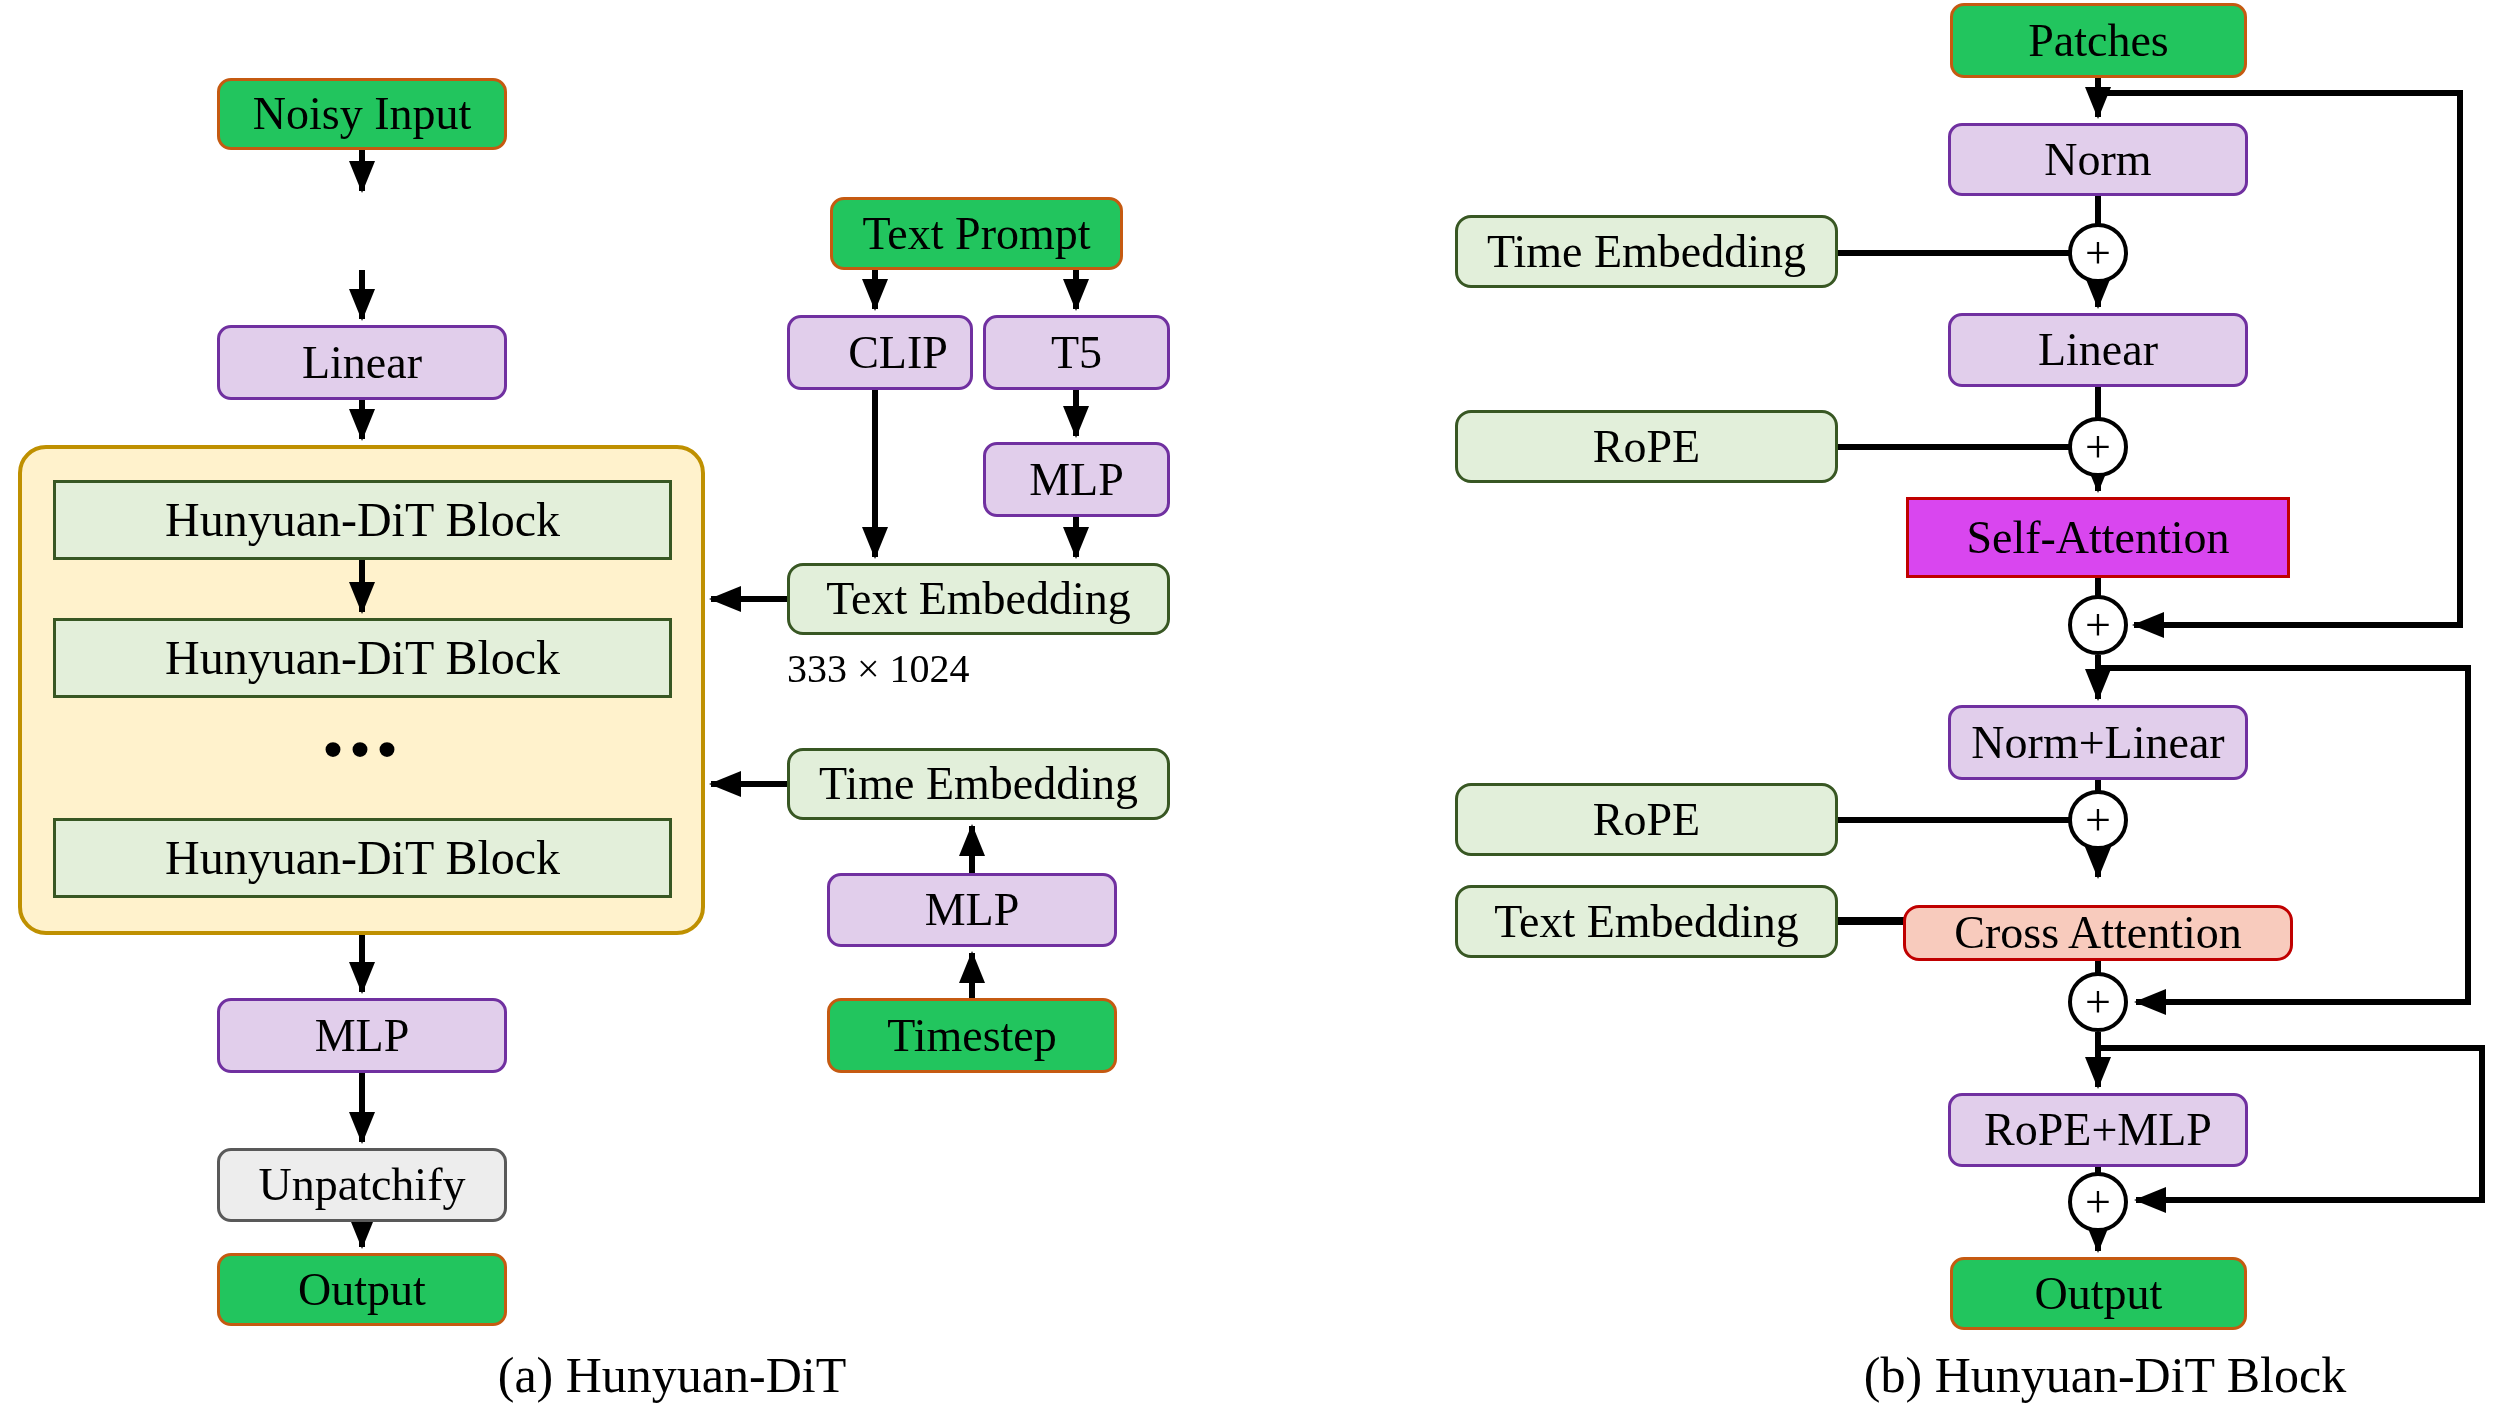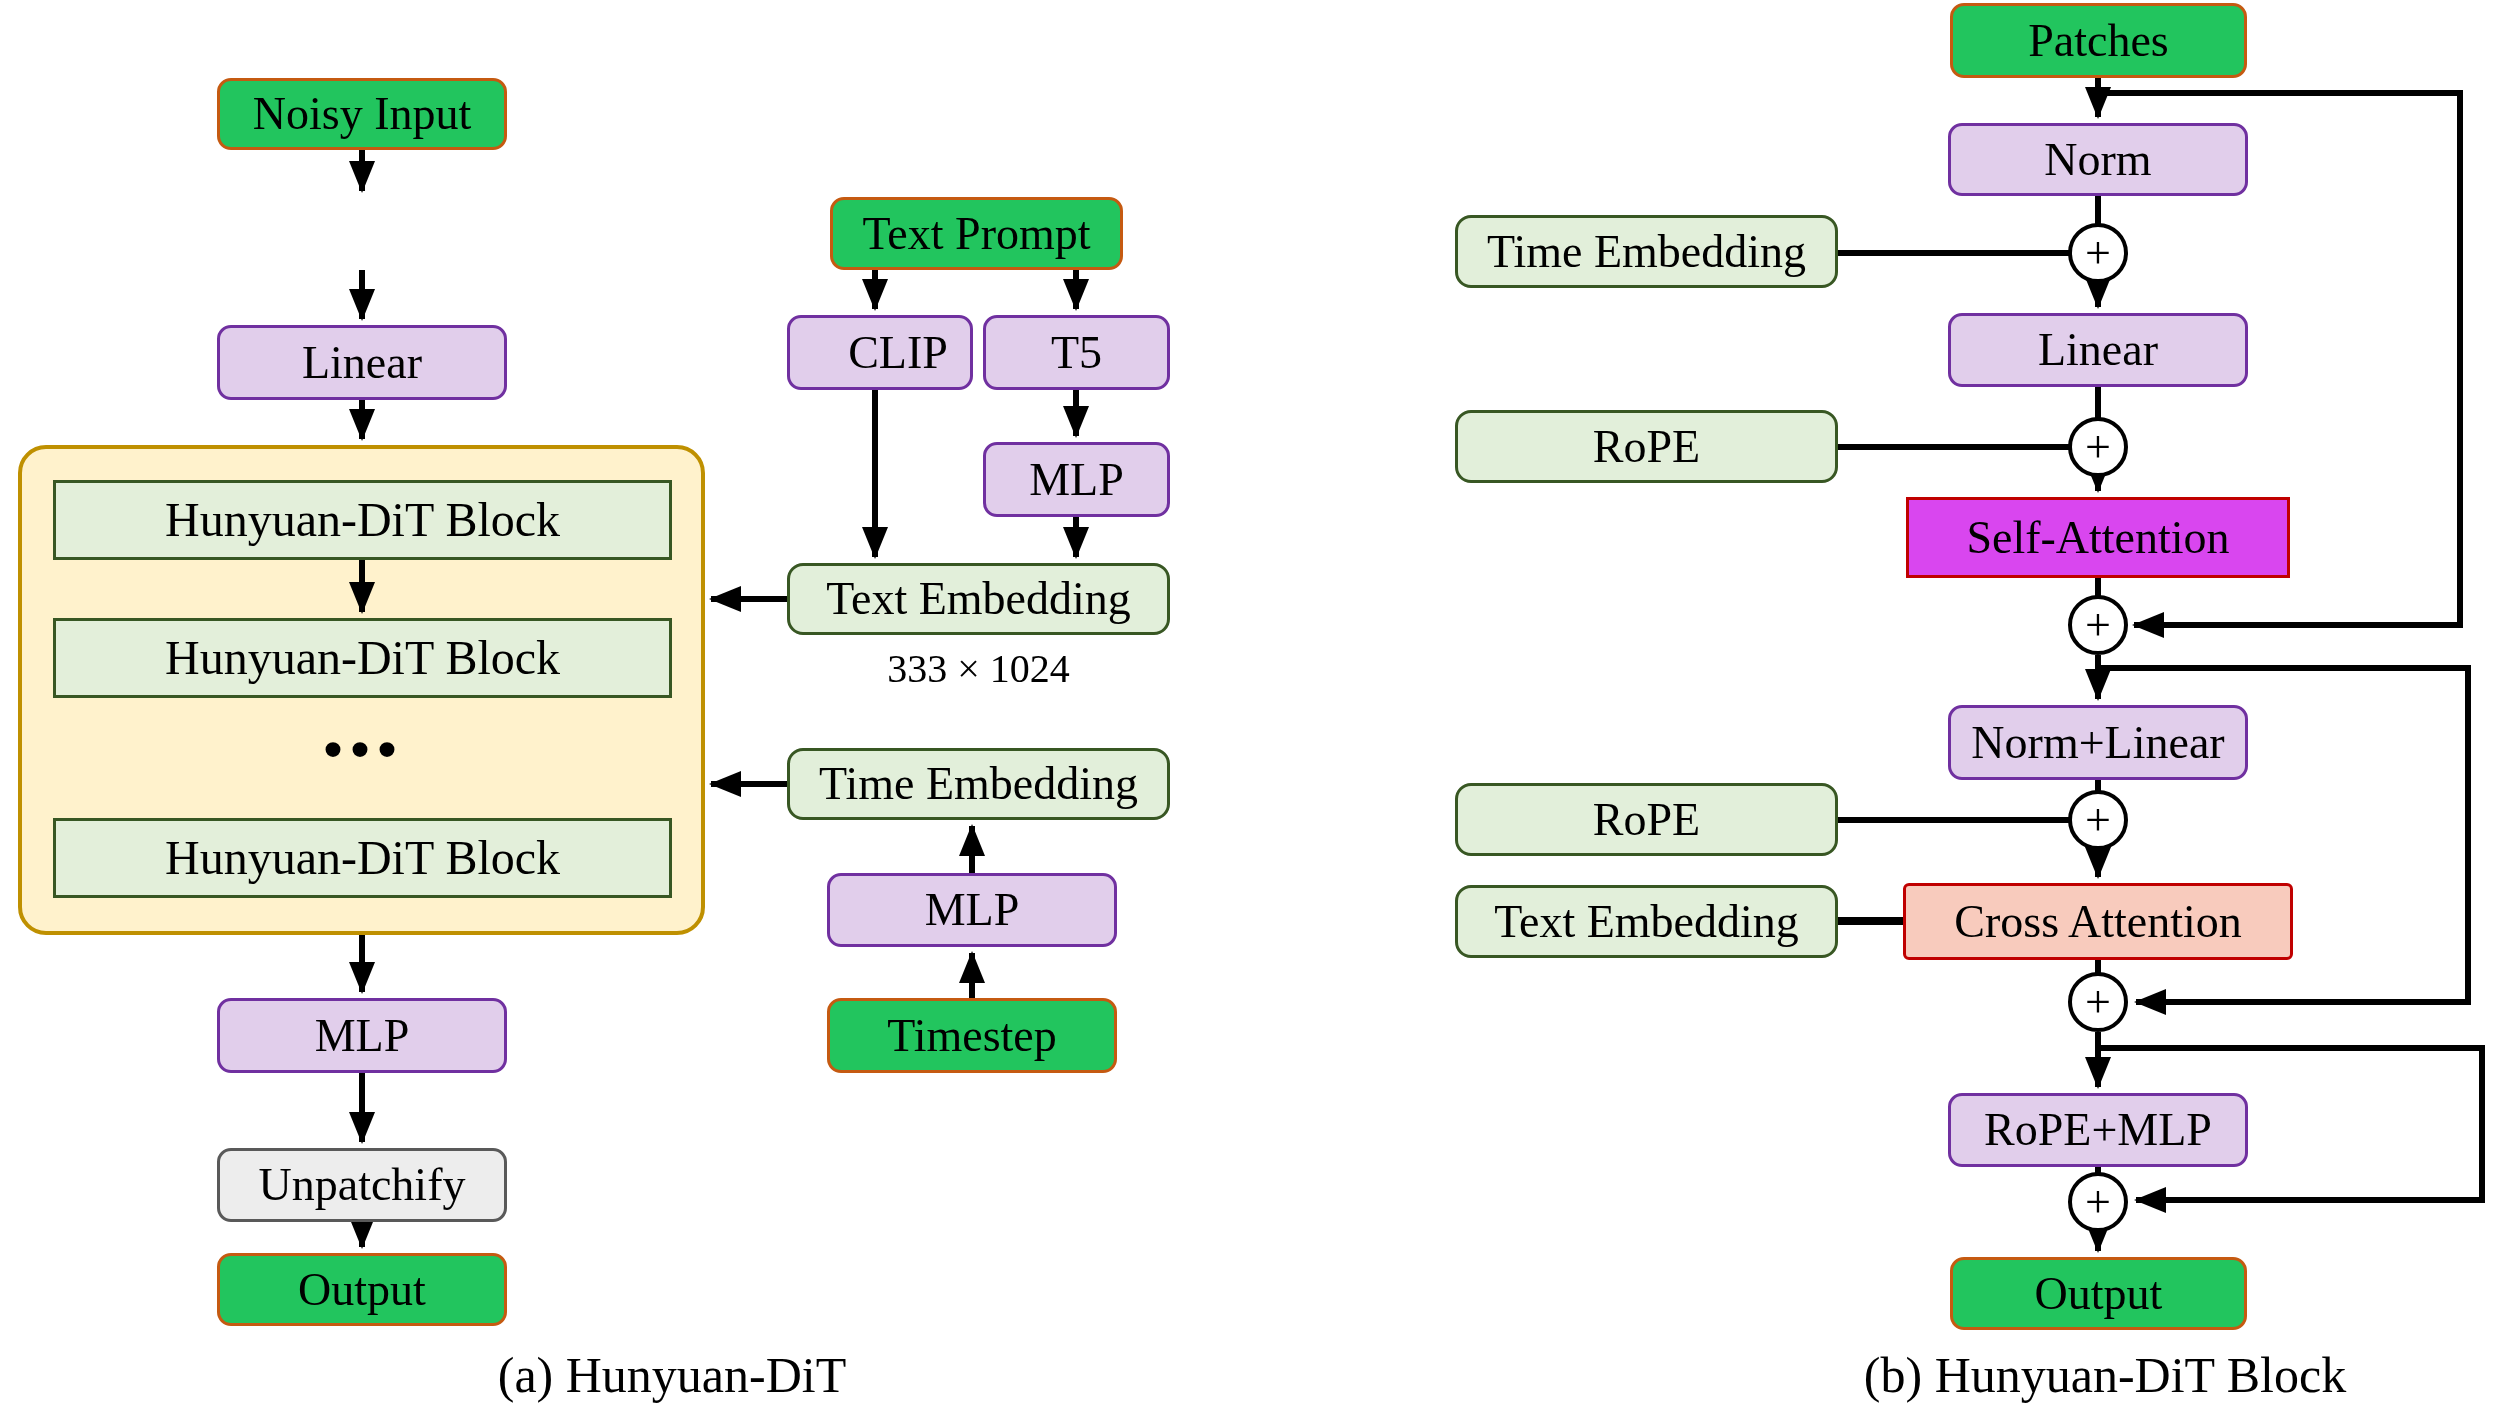--- a/index.html
+++ b/index.html
@@ -29,21 +29,21 @@
     display:flex;align-items:center;justify-content:center;font-size:46px;line-height:1;
   }
   .dots{
     position:absolute;z-index:3;text-align:center;
     font-size:92px;font-weight:bold;line-height:90px;letter-spacing:4px;
   }
   .caption{
     position:absolute;z-index:3;text-align:center;font-size:50px;line-height:1.1;white-space:nowrap;
   }
   .shape-label{
-    position:absolute;z-index:3;text-align:center;font-size:40px;line-height:1.1;
+    position:absolute;z-index:3;text-align:left;font-size:40px;line-height:1.1;
   }
 </style>
 </head>
 <body>
 
 <div id="canvas">
 
   <div class="container-yellow" style="left:18px;top:445px;width:687px;height:490px;"></div>
 
   <svg id="wires" viewBox="0 0 2500 1406" xmlns="http://www.w3.org/2000/svg">
@@ -122,21 +122,21 @@
 
   <div class="box peach" style="left:1950px;top:3px;width:297px;height:75px;">Patches</div>
   <div class="box purple" style="left:1948px;top:123px;width:300px;height:73px;">Norm</div>
   <div class="box green-rd" style="left:1455px;top:215px;width:383px;height:73px;">Time Embedding</div>
   <div class="box purple" style="left:1948px;top:313px;width:300px;height:74px;">Linear</div>
   <div class="box green-rd" style="left:1455px;top:410px;width:383px;height:73px;">RoPE</div>
   <div class="box red-sq" style="left:1906px;top:497px;width:384px;height:81px;">Self-Attention</div>
   <div class="box purple" style="left:1948px;top:705px;width:300px;height:75px;">Norm+Linear</div>
   <div class="box green-rd" style="left:1455px;top:783px;width:383px;height:73px;">RoPE</div>
   <div class="box green-rd" style="left:1455px;top:885px;width:383px;height:73px;">Text Embedding</div>
-  <div class="box red-rd" style="left:1903px;top:883px;width:390px;height:77px;border-radius:6px;">Cross Attention</div>
+  <div class="box red-rd" style="left:1903px;top:905px;width:390px;height:56px;">Cross Attention</div>
   <div class="box purple" style="left:1948px;top:1093px;width:300px;height:74px;">RoPE+MLP</div>
   <div class="box peach" style="left:1950px;top:1257px;width:297px;height:73px;">Output</div>
 
   <div class="plus" style="left:2068px;top:223px;">+</div>
   <div class="plus" style="left:2068px;top:417px;">+</div>
   <div class="plus" style="left:2068px;top:595px;">+</div>
   <div class="plus" style="left:2068px;top:790px;">+</div>
   <div class="plus" style="left:2068px;top:972px;">+</div>
   <div class="plus" style="left:2068px;top:1172px;">+</div>
 

